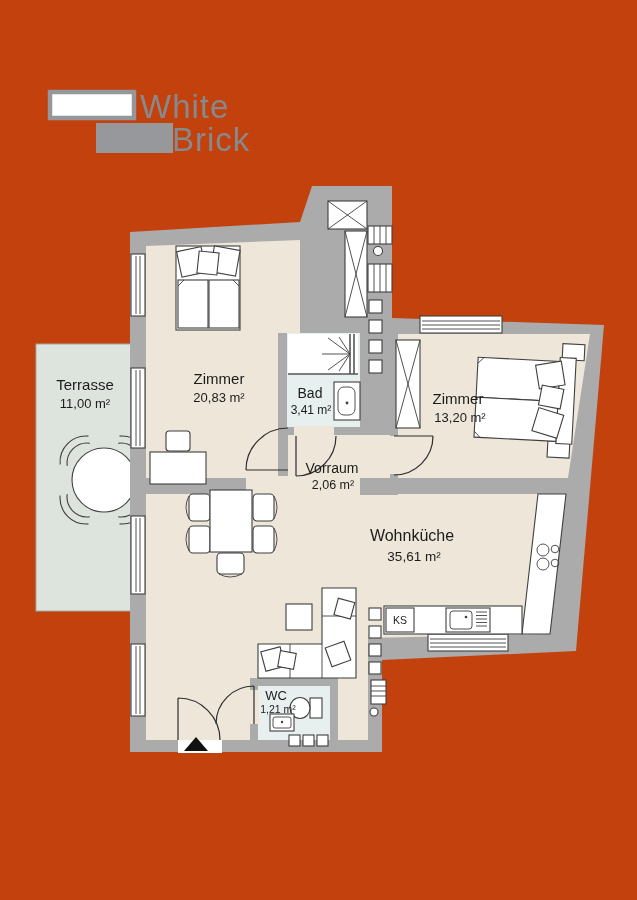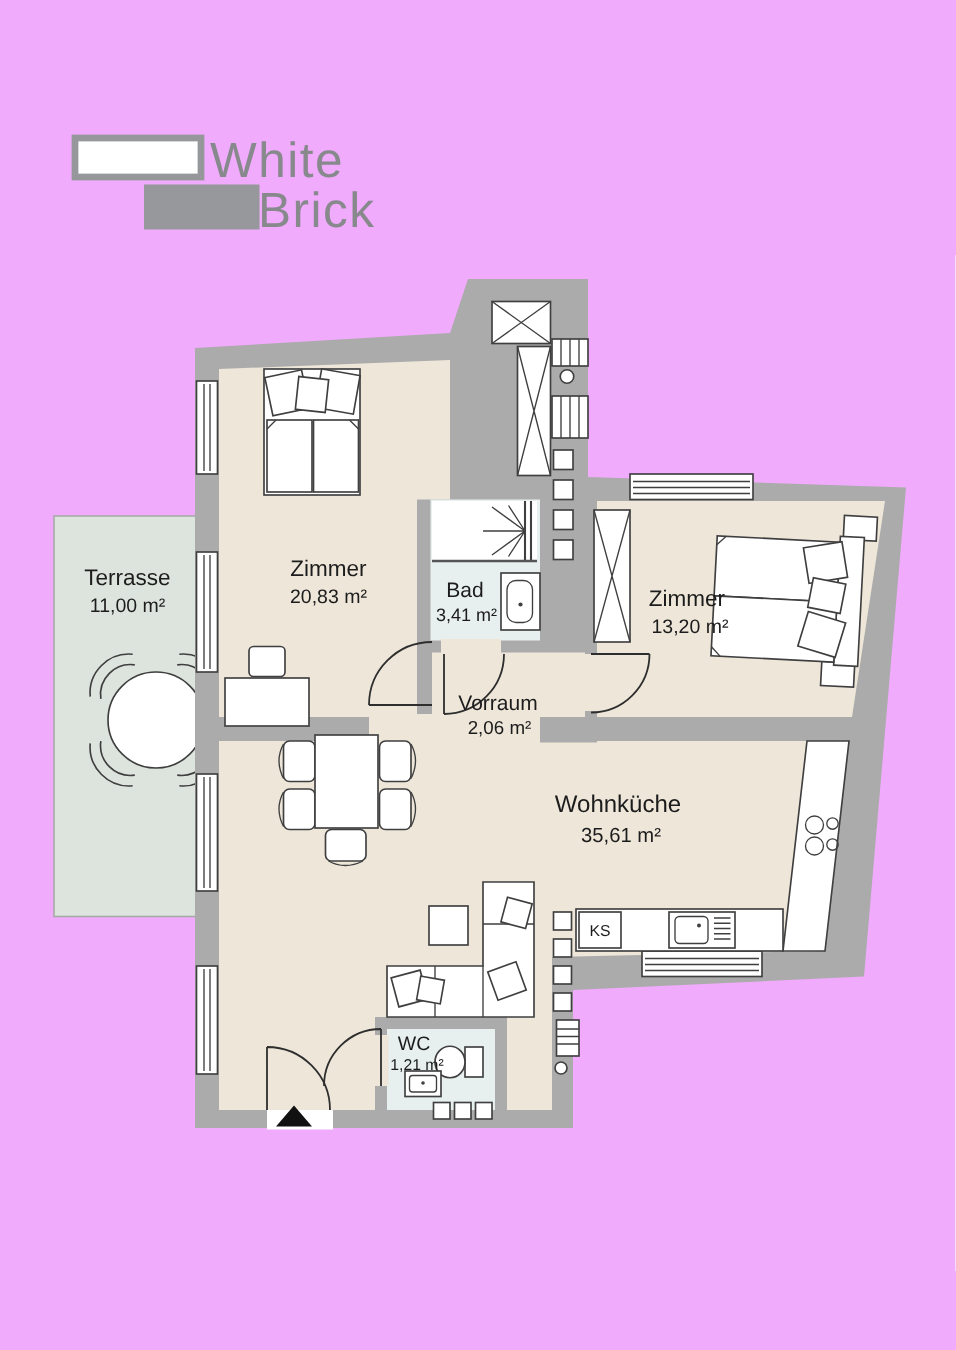--- a/index.html
+++ b/index.html
@@ -1,16 +1,16 @@
 <!DOCTYPE html>
 <html><head>
 <meta charset="utf-8">
 <style>
   html,body{margin:0;padding:0;background:#ffffff;}
-  .page{position:relative;width:637px;height:900px;background:#f0abfc;overflow:hidden;
+  .page{position:relative;width:637px;height:900px;background:#c2410c;overflow:hidden;
         font-family:"Liberation Sans", sans-serif;}
   svg{position:absolute;left:0;top:0;}
   .room-name{font-family:"Liberation Sans",sans-serif;fill:#1c1c1c;}
   .room-area{font-family:"Liberation Sans",sans-serif;fill:#1c1c1c;}
   .logo-text{font-family:"Liberation Sans",sans-serif;fill:#87898c;letter-spacing:1px;}
   .wall{fill:#ababab;}
   .floor{fill:#ede6d9;}
   .wet{fill:#e7efef;}
   .furn{fill:#ffffff;stroke:#3f3f3f;stroke-width:1.1;}
   .thin{stroke:#3f3f3f;stroke-width:0.9;fill:none;}

